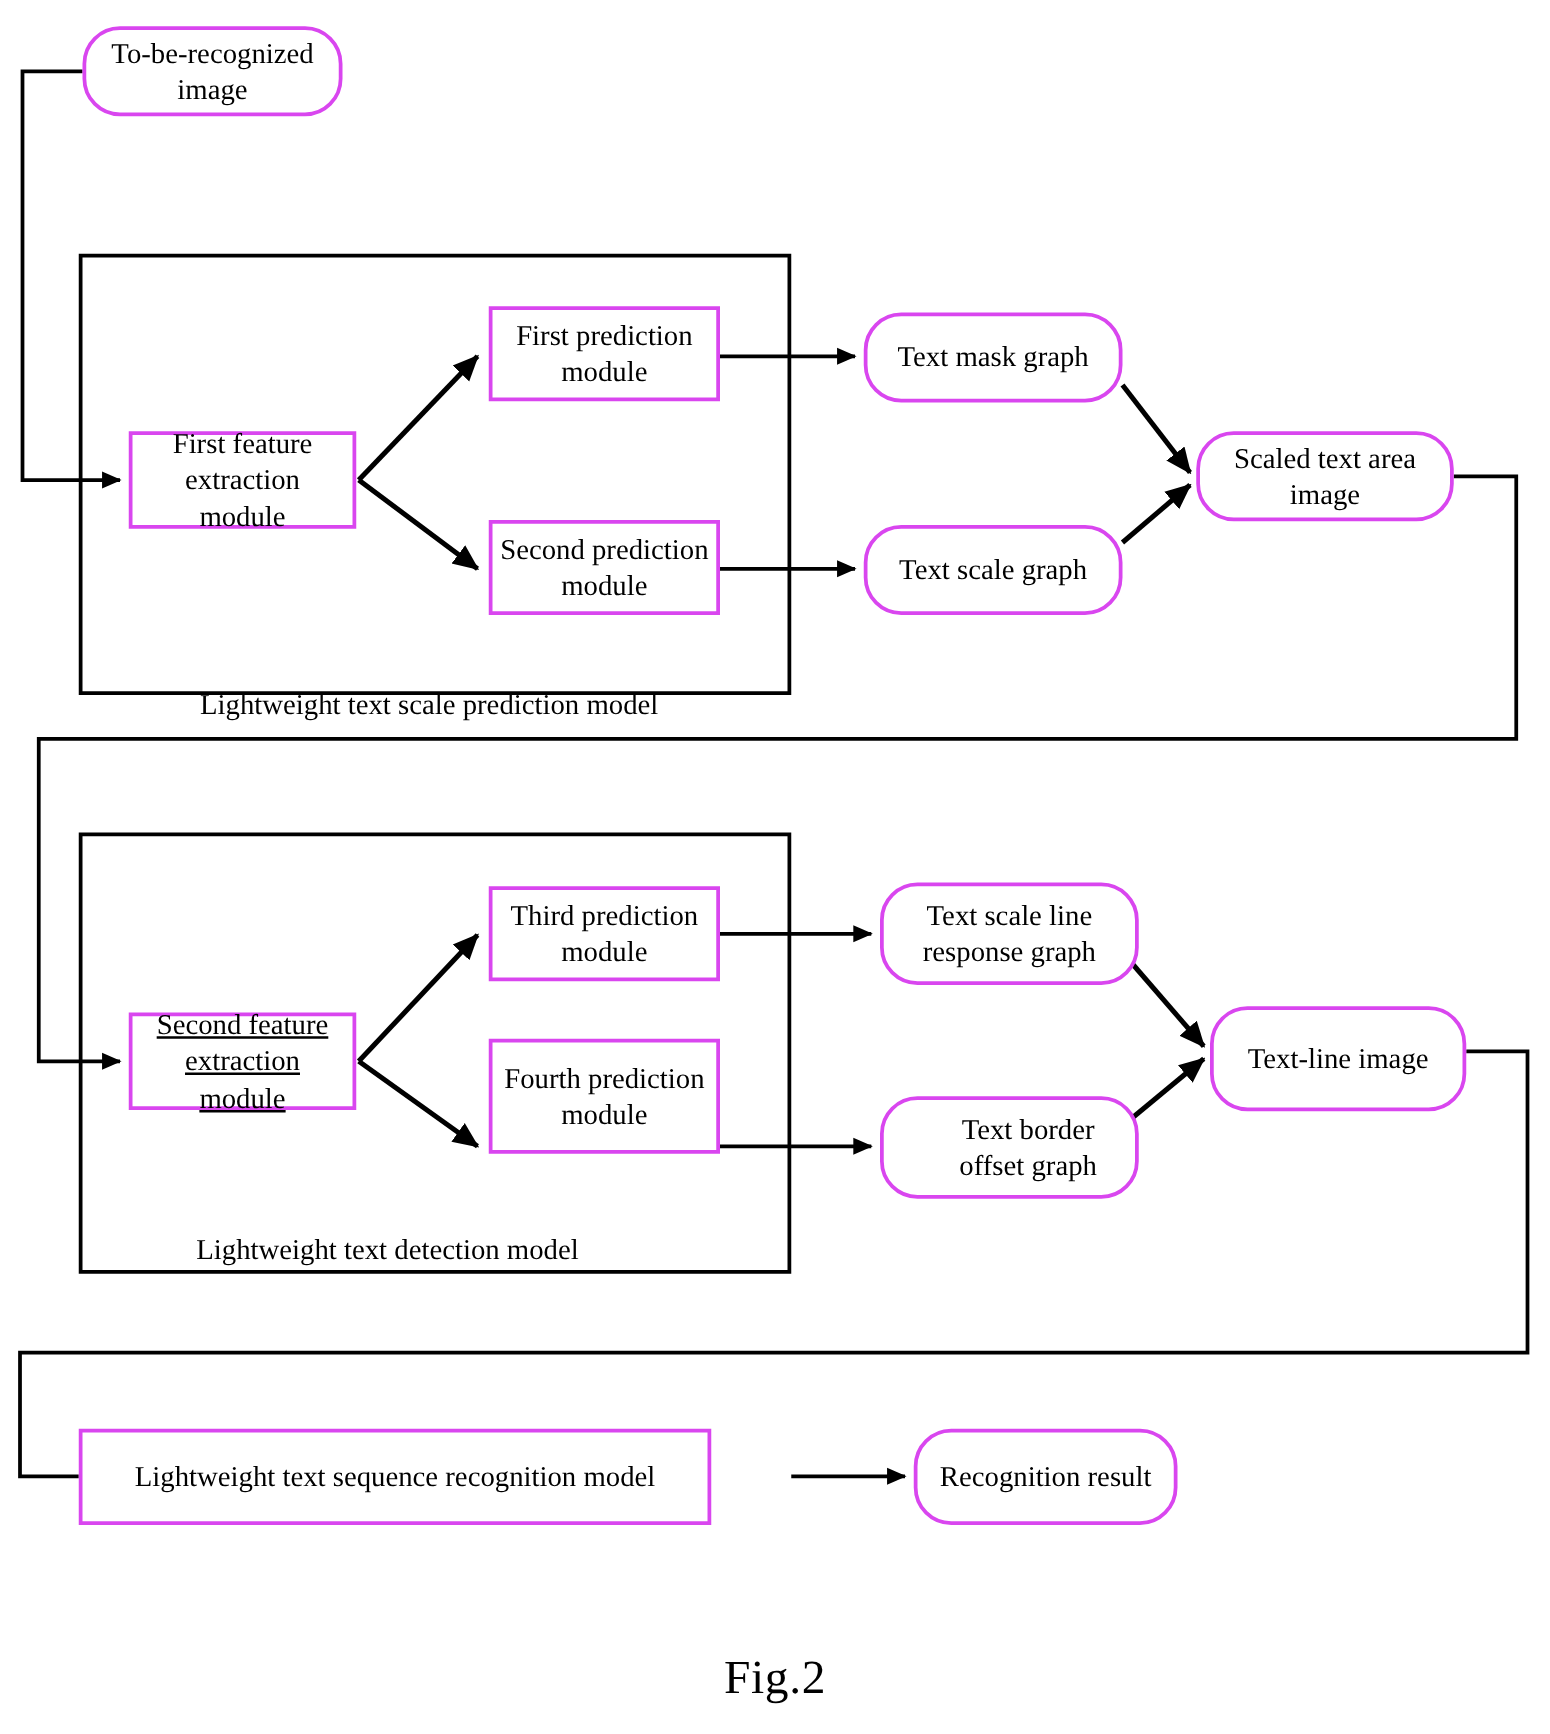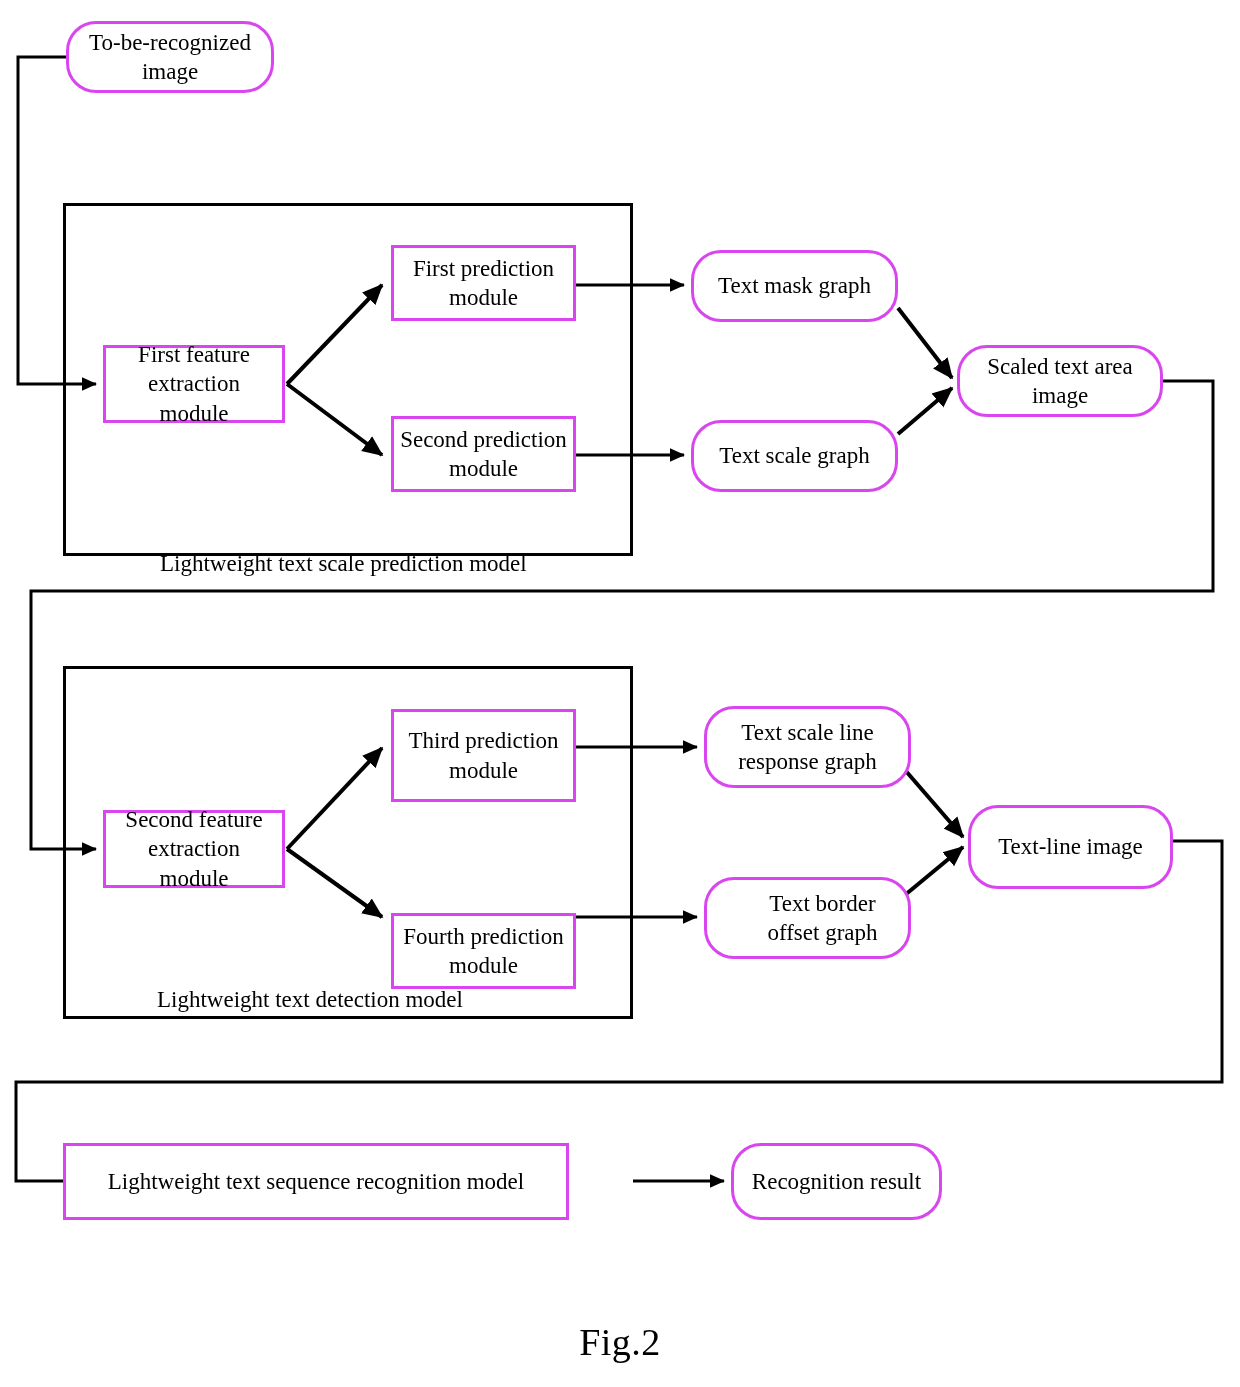--- a/index.html
+++ b/index.html
@@ -157,25 +157,25 @@
 
   <div class="node rounded" style="left:691px; top:250px; width:207px; height:72px;">Text mask graph</div>
 
   <div class="node rounded" style="left:691px; top:420px; width:207px; height:72px;">Text scale graph</div>
 
   <div class="node rounded" style="left:957px; top:345px; width:206px; height:72px;">Scaled text area image</div>
 
   <div class="group" style="left:63px; top:666px; width:570px; height:353px;"></div>
   <div class="group-label" style="left:157px; top:954px;">Lightweight text detection model</div>
 
-  <div class="node" style="left:103px; top:810px; width:182px; height:78px;">Second feature extraction module</div>
+  <div class="node" style="left:103px; top:810px; width:182px; height:78px;text-decoration:underline;">Second feature extraction module</div>
 
-  <div class="node" style="left:391px; top:709px; width:185px; height:93px;">Third prediction module</div>
+  <div class="node" style="left:391px; top:709px; width:185px; height:76px;">Third prediction module</div>
 
-  <div class="node" style="left:391px; top:913px; width:185px; height:76px;">Fourth prediction module</div>
+  <div class="node" style="left:391px; top:831px; width:185px; height:92px;">Fourth prediction module</div>
 
   <div class="node rounded" style="left:704px; top:706px; width:207px; height:82px;">Text scale line response graph</div>
 
   <div class="node rounded" style="left:704px; top:877px; width:207px; height:82px;padding-left:36px;">Text border offset graph</div>
 
   <div class="node rounded" style="left:968px; top:805px; width:205px; height:84px;text-align:center;">Text-line image</div>
 
   <div class="node" style="left:63px; top:1143px; width:506px; height:77px;">Lightweight text sequence recognition model</div>
 
   <div class="node rounded" style="left:731px; top:1143px; width:211px; height:77px;">Recognition result</div>

